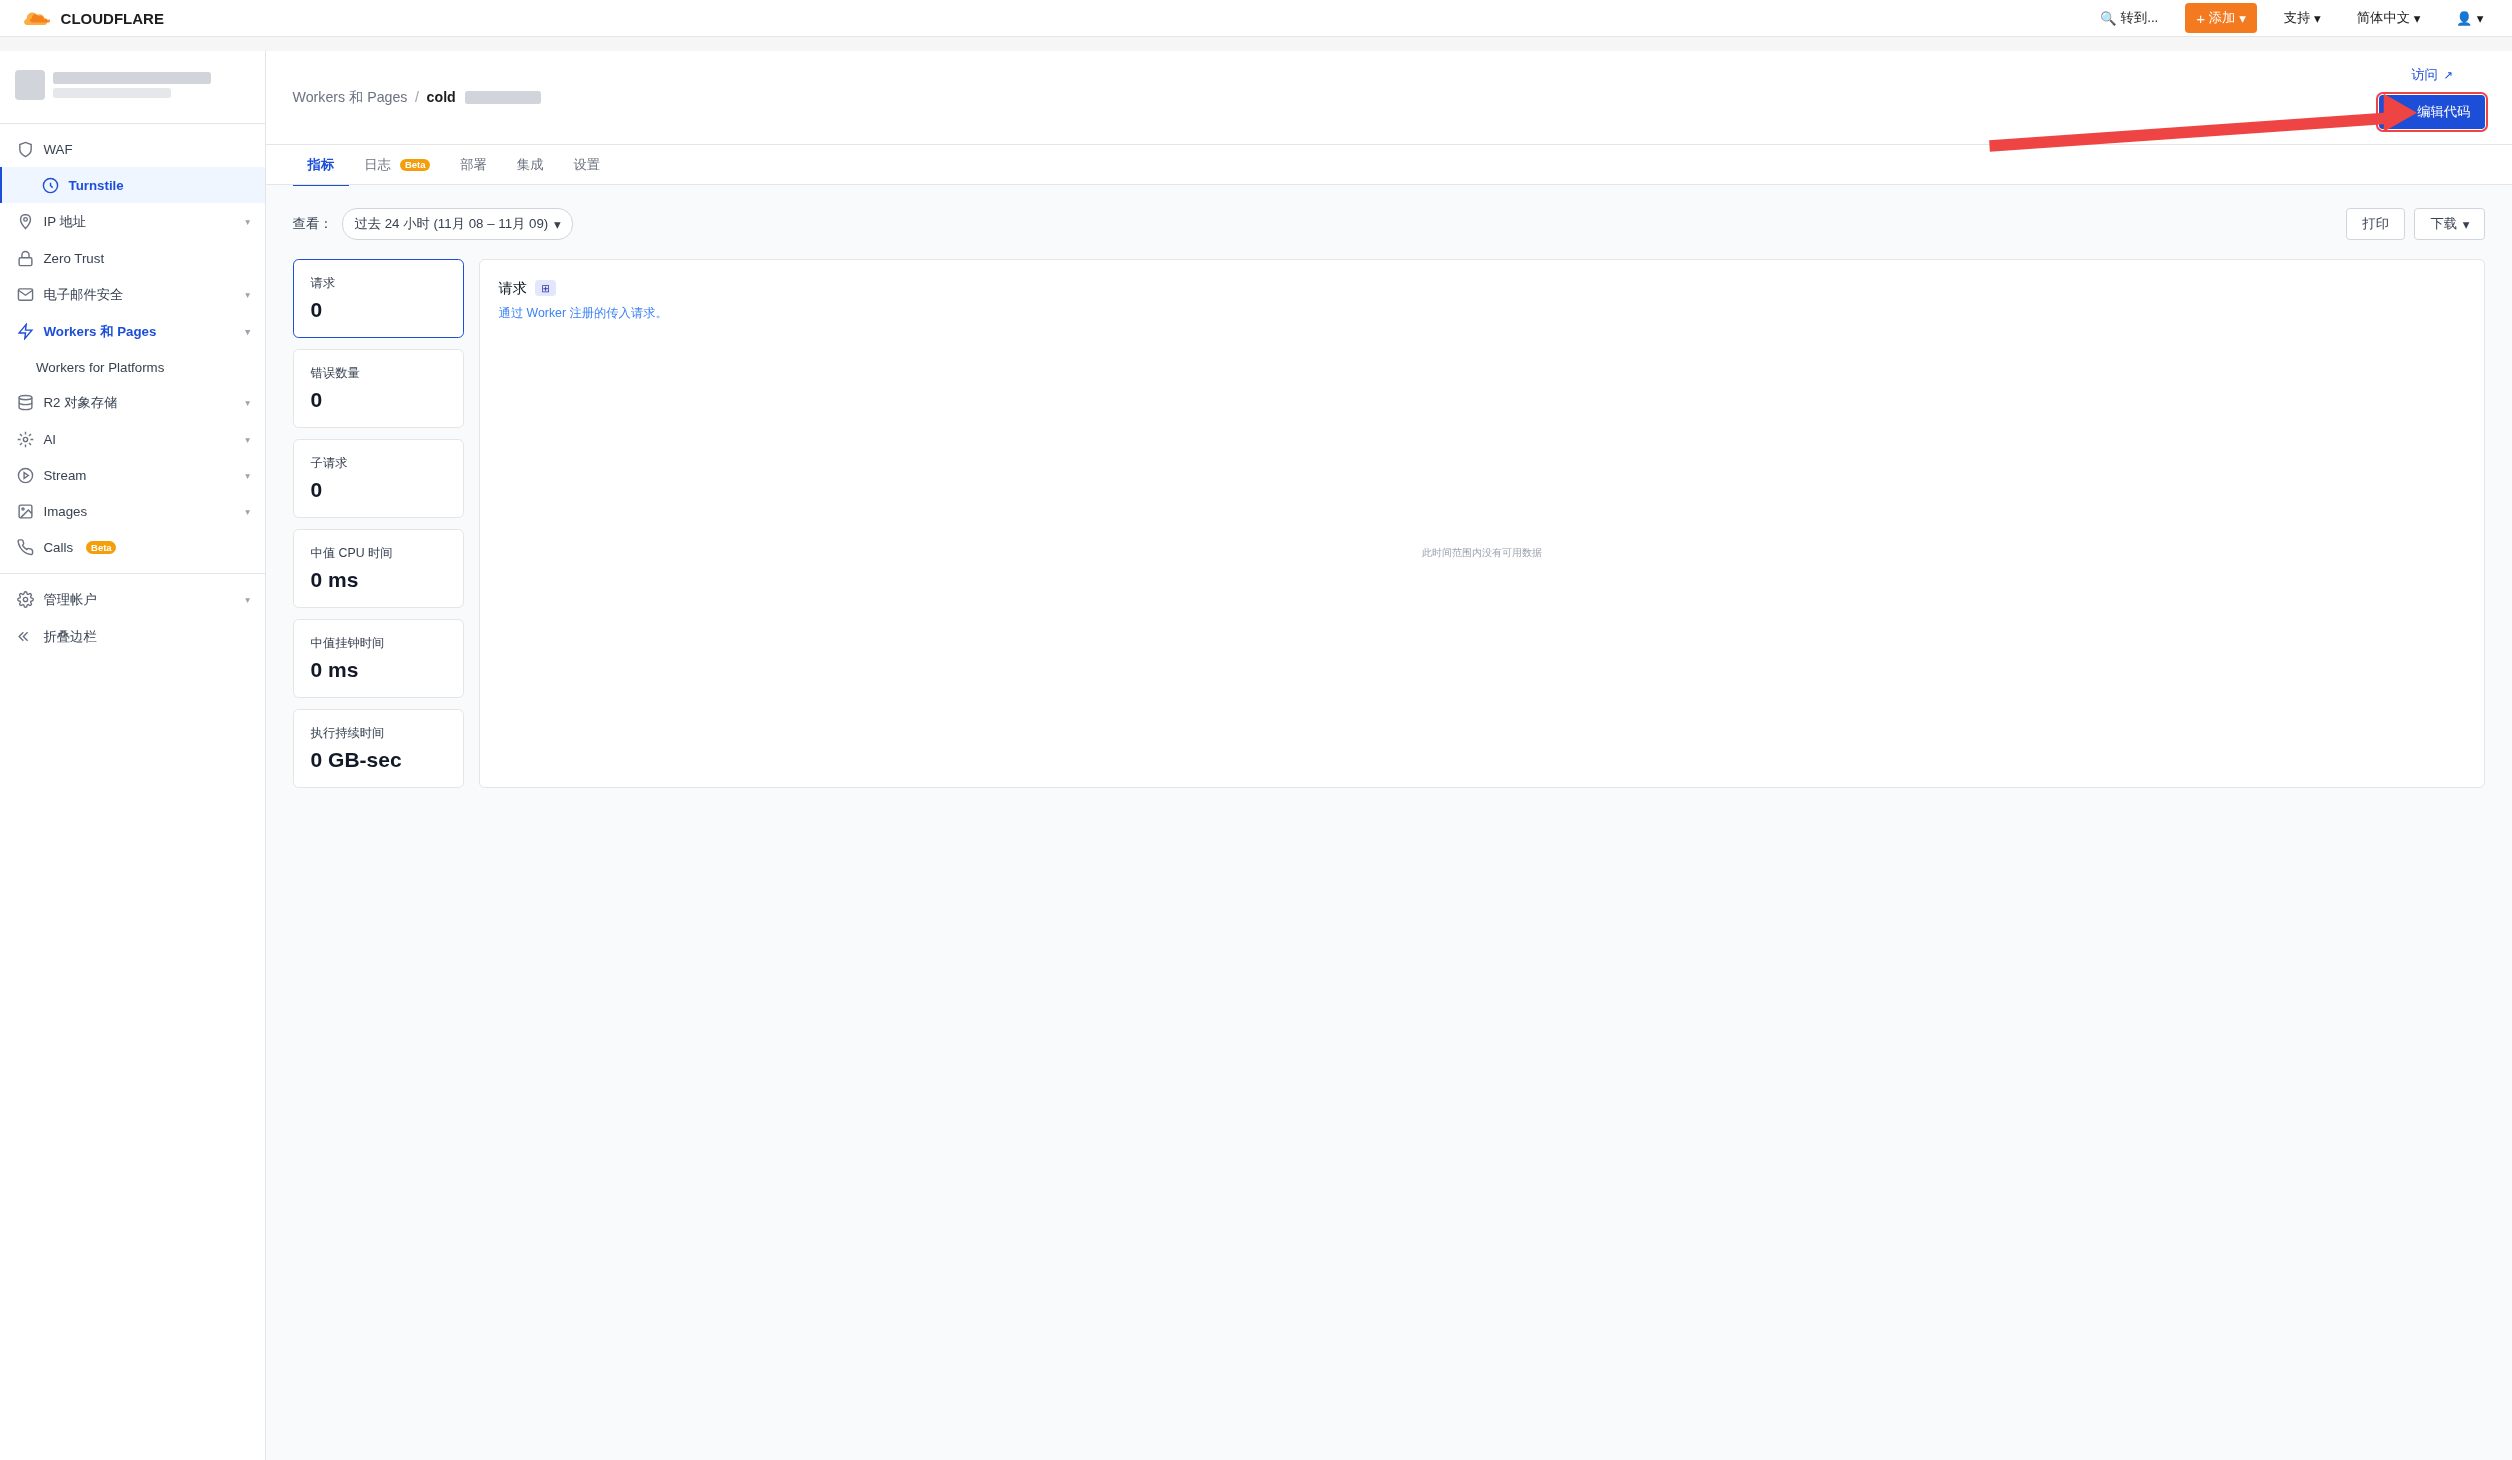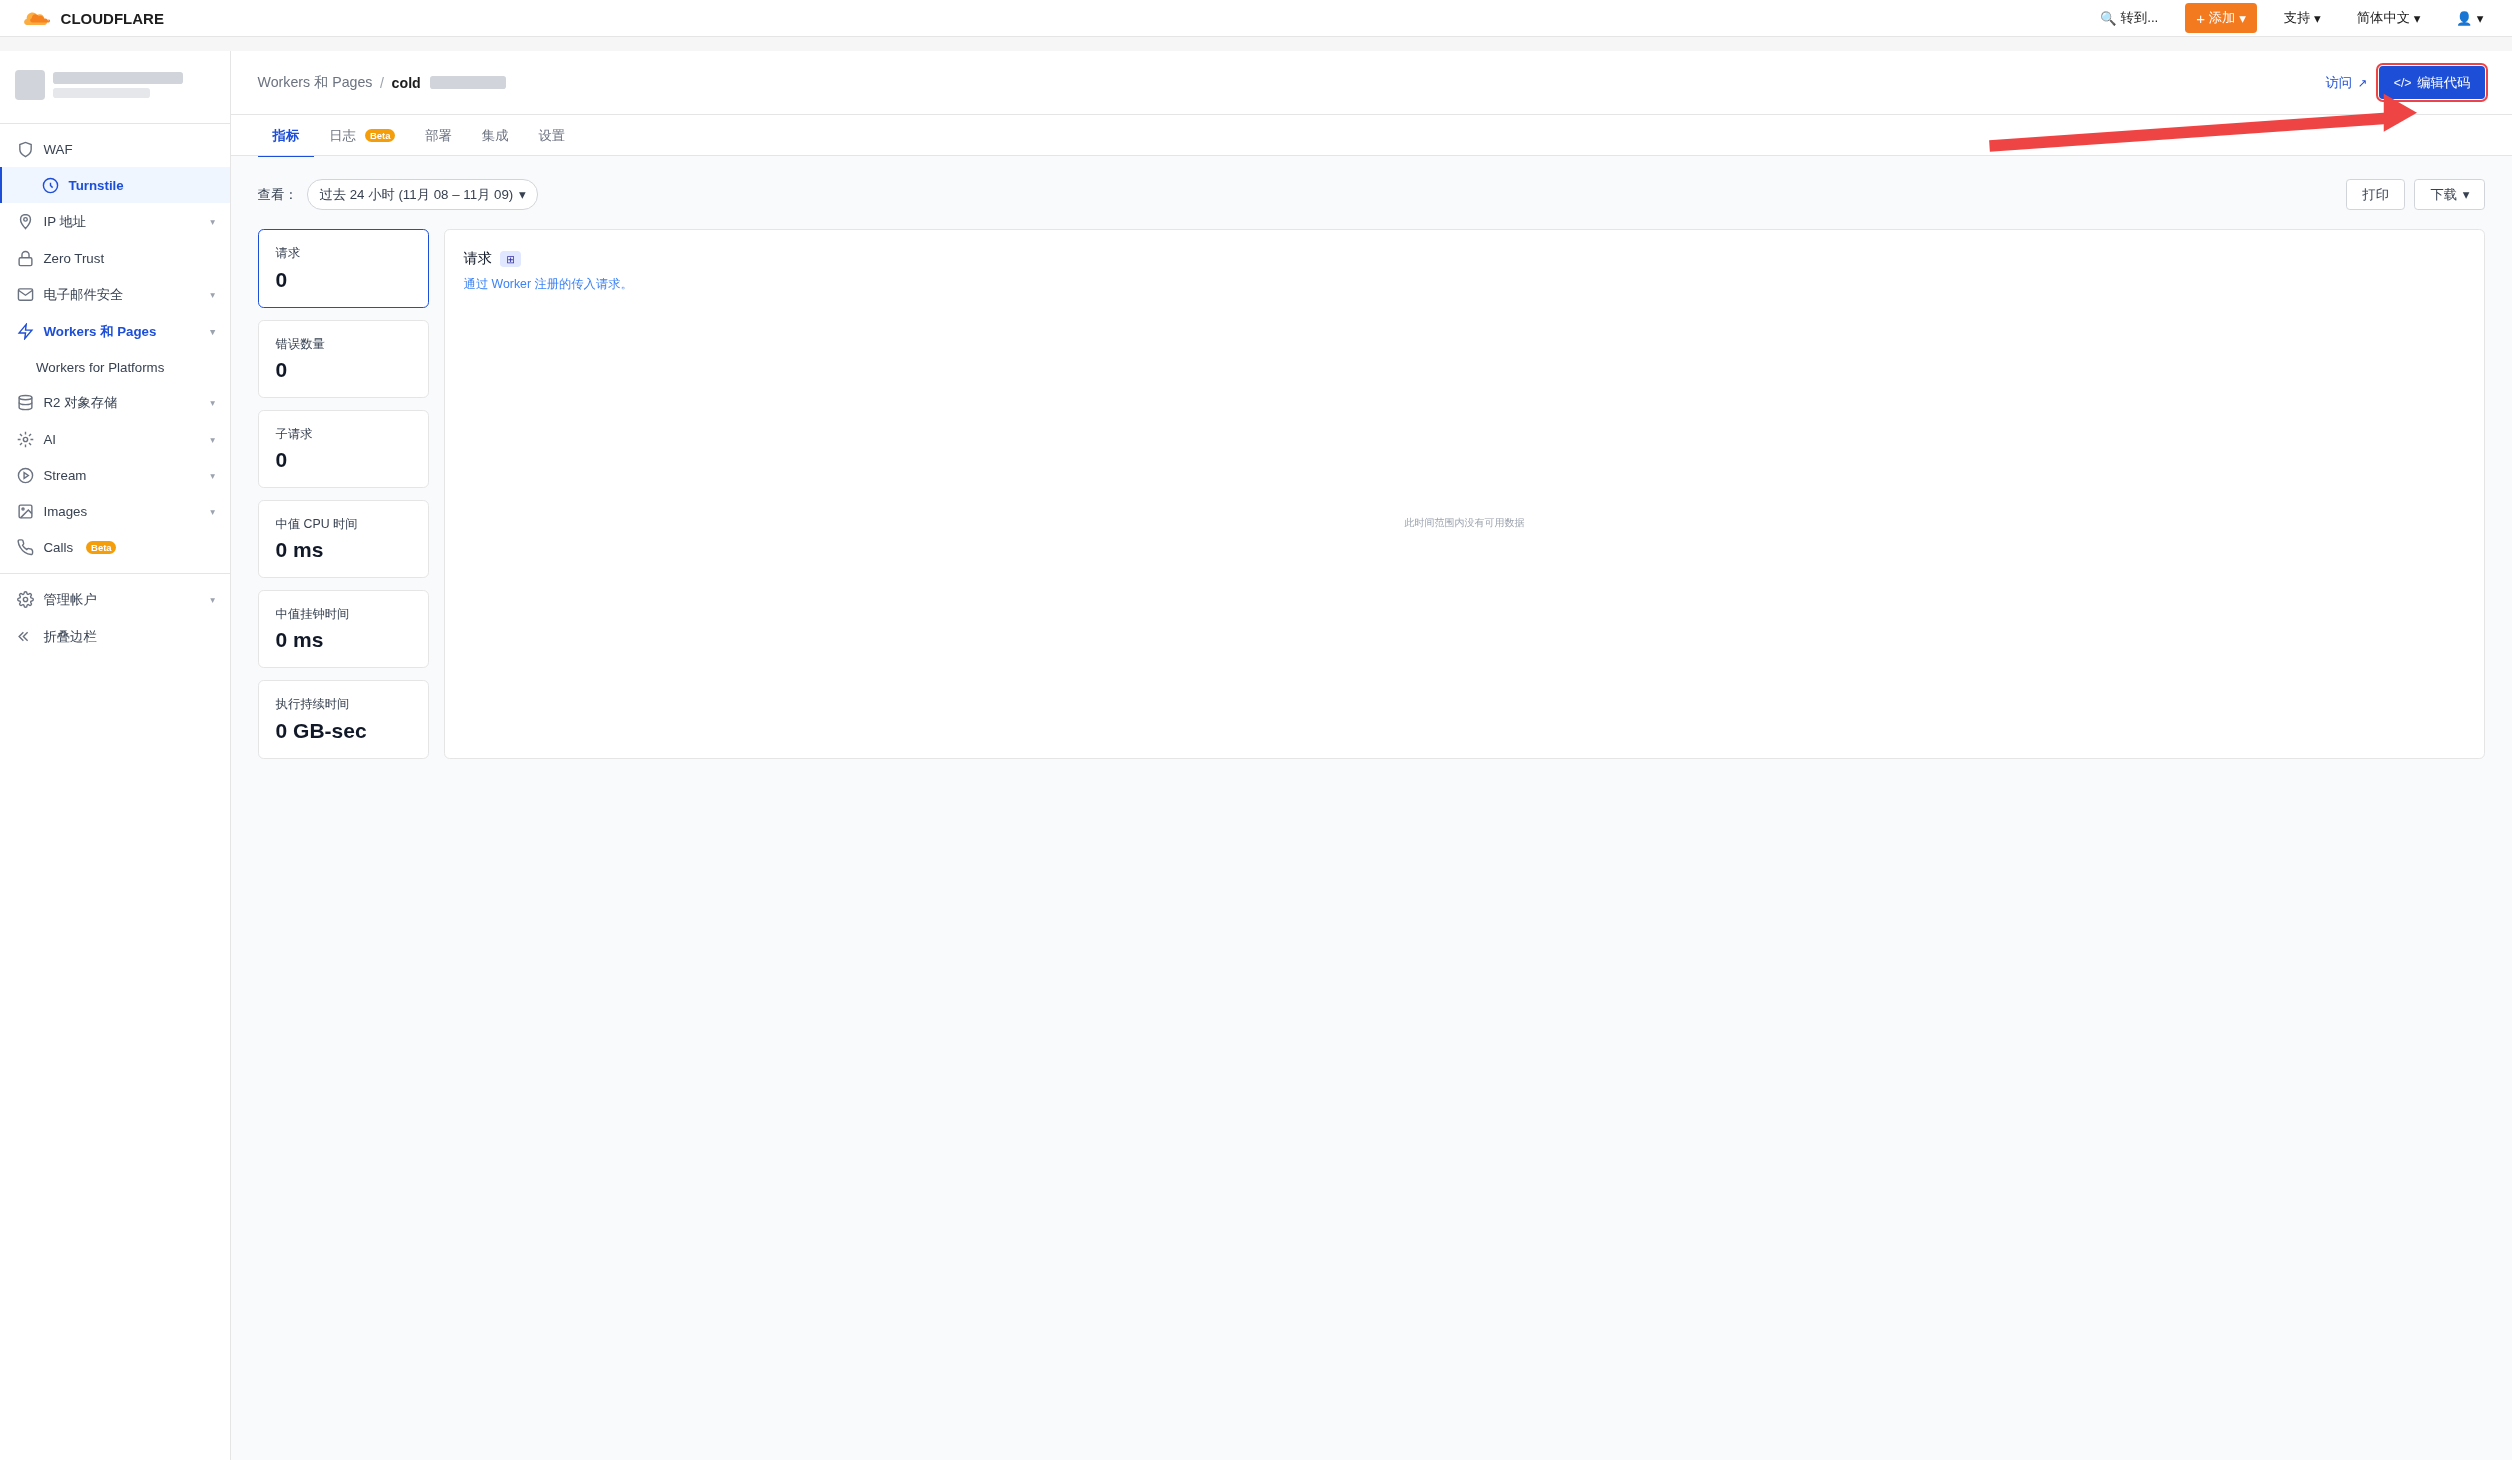--- a/index.html
+++ b/index.html
@@ -22,21 +22,21 @@
     .topnav-btn.add-btn {
       background: #f47a20; color: #fff; border-radius: 3.8px; padding: 5.7px 11.4px;
     }
     .topnav-btn.add-btn .plus { font-size: 15px; }
 
     
     .layout { display: flex; margin-top: 51px; height: calc(100vh - 51px); }
 
     
     .sidebar {
-      width: 231px; background: #fff; border-right: 0.9px solid #e5e5e5;
+      width: 266px; background: #fff; border-right: 0.9px solid #e5e5e5;
       overflow-y: auto; flex-shrink: 0; padding: 11.4px 0;
     }
     .sidebar-avatar {
       display: flex; align-items: center; gap: 7.6px; padding: 7.6px 15px 15px;
     }
     .avatar-box {
       width: 30px; height: 30px; background: #d1d5db; border-radius: 3.8px;
     }
     .avatar-text { background: #9ca3af; height: 13.3px; border-radius: 2.8px; }
     .sidebar-item {
@@ -59,21 +59,21 @@
     
     .main { flex: 1; overflow-y: auto; background: #fff; }
 
     
     .page-header {
       display: flex; align-items: center; justify-content: space-between;
       padding: 15px 26.6px; border-bottom: 0.9px solid #e5e5e5; background: #fff;
     }
     .breadcrumb { display: flex; align-items: center; gap: 7.6px; font-size: 14.2px; color: #6b7280; }
     .breadcrumb .current { color: #1d1d1d; font-weight: 600; }
-    .header-actions { display: flex; align-items: center; gap: 11.4px; }
+    .header-actions { display: flex; align-items: center; gap: 11.4px; flex-direction: column; }
     .btn-visit {
       display: flex; align-items: center; gap: 5.7px; color: #1d4ed8; cursor: pointer;
       background: none; border: none; font-size: 13.3px;
     }
     .btn-edit-code {
       display: flex; align-items: center; gap: 5.7px;
       background: #1d4ed8; color: #fff; border: none; border-radius: 3.8px;
       padding: 7.6px 15px; cursor: pointer; font-size: 13.3px; font-weight: 500;
       outline: 2.8px solid #ef4444; outline-offset: 1.9px;
     }

